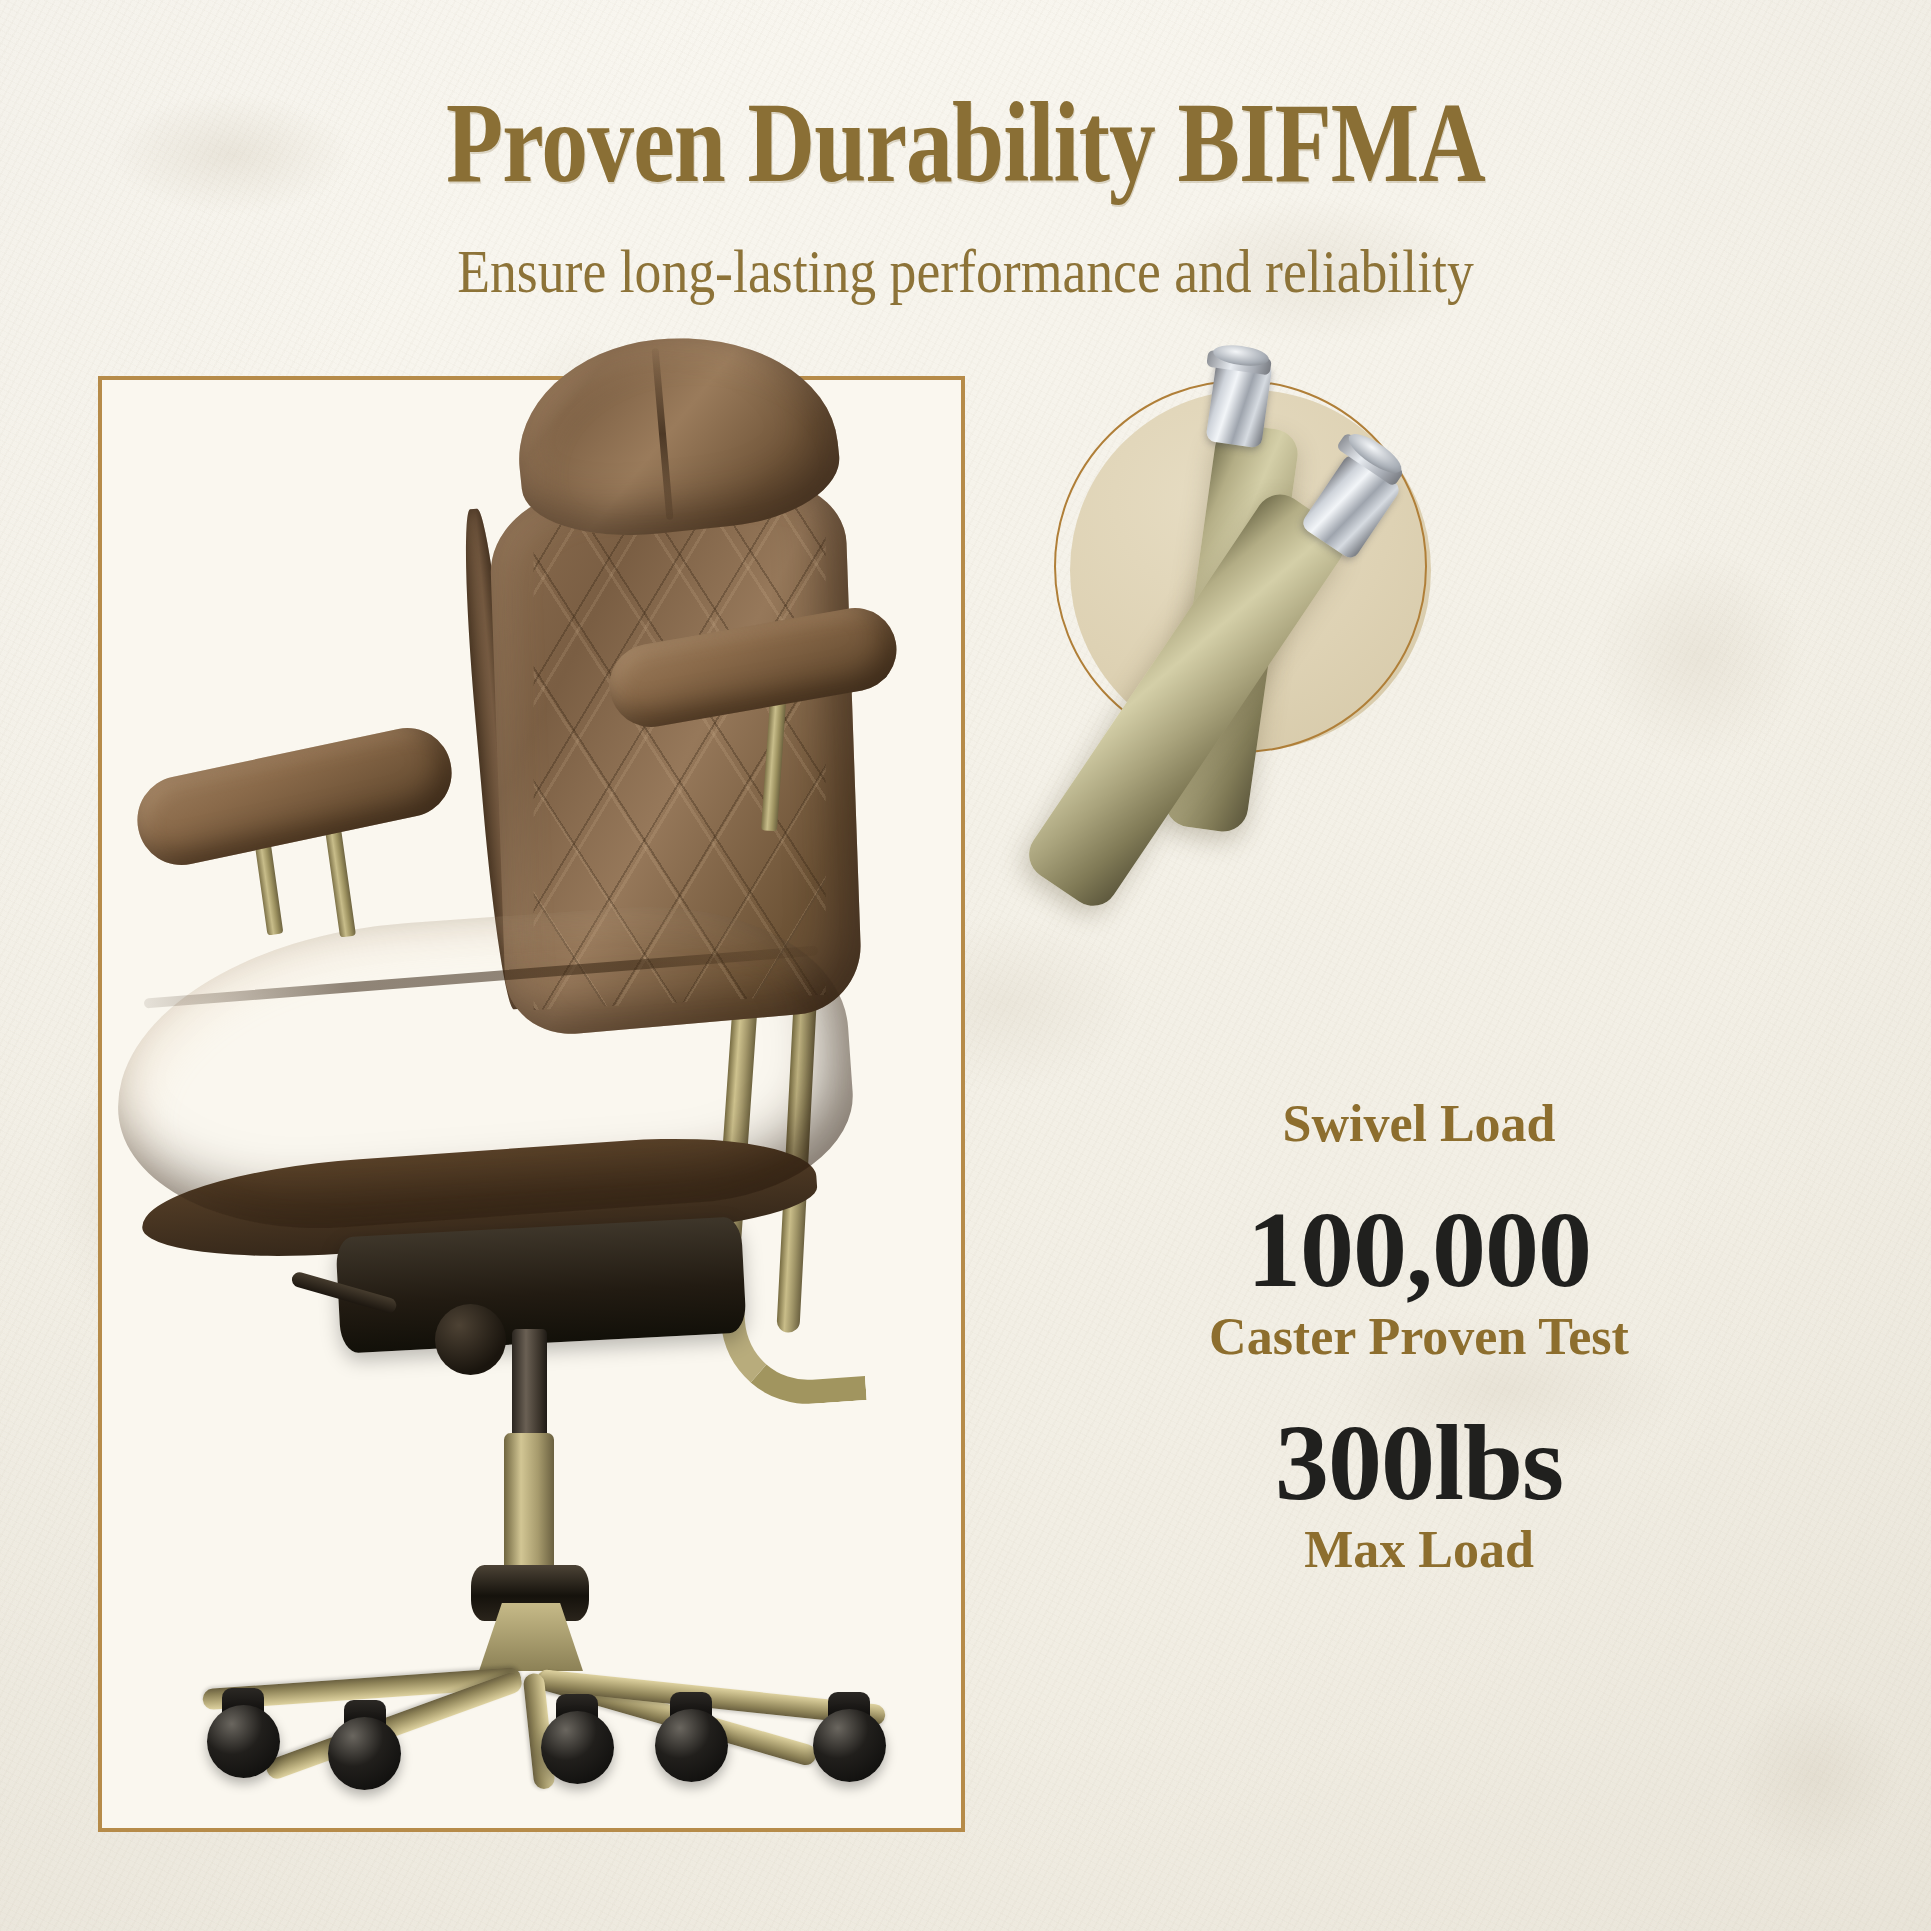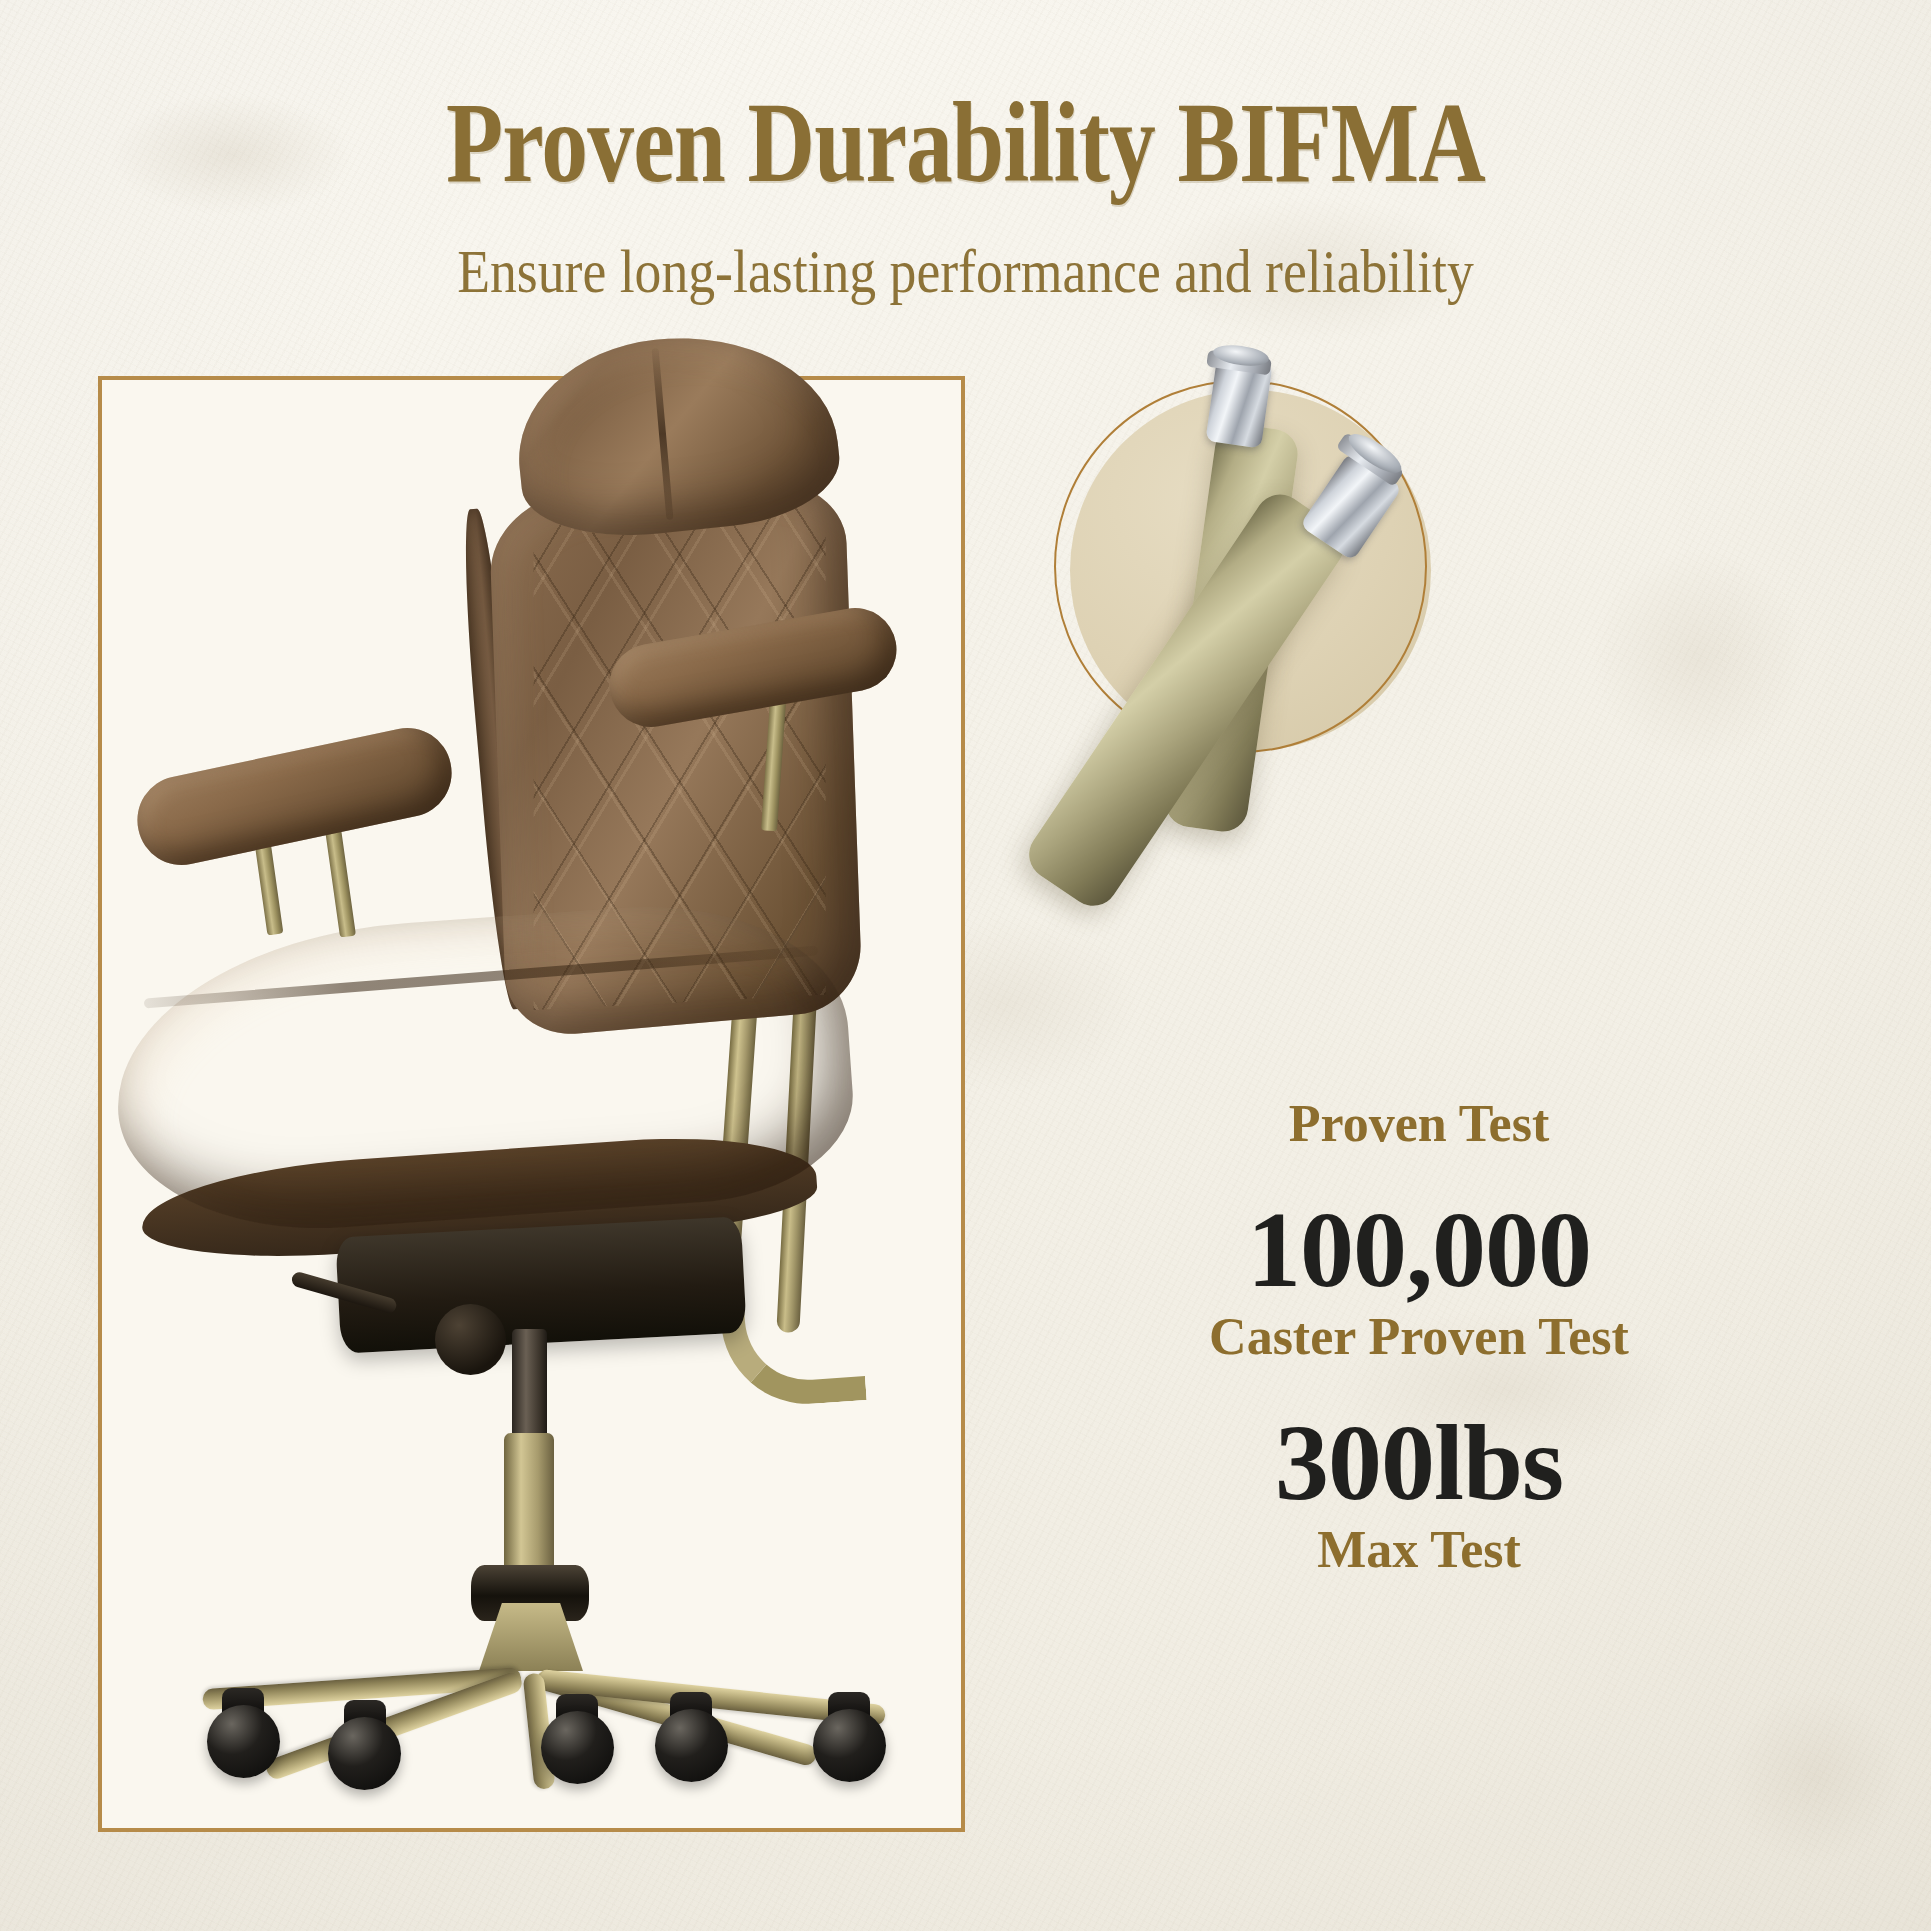--- a/index.html
+++ b/index.html
@@ -443,29 +443,29 @@
 
     <div class="cyl cyl-b"></div>
     <div class="chrome chrome-b"></div>
     <div class="chrome-cap cap-b"></div>
     <div class="cyl-tip tip-b"></div>
   </div>
 
   <div class="stats">
 
     <div class="stat">
-      <div class="stat-label">Proven Test</div>
+      <div class="stat-label">Swivel Load</div>
     </div>
 
     <div class="stat">
       <div class="stat-value">100,000</div>
       <div class="stat-label">Caster Proven Test</div>
     </div>
 
     <div class="stat">
       <div class="stat-value">300lbs</div>
-      <div class="stat-label">Max Test</div>
+      <div class="stat-label">Max Load</div>
     </div>
 
   </div>
 
 </div>
 
 
 </body></html>

